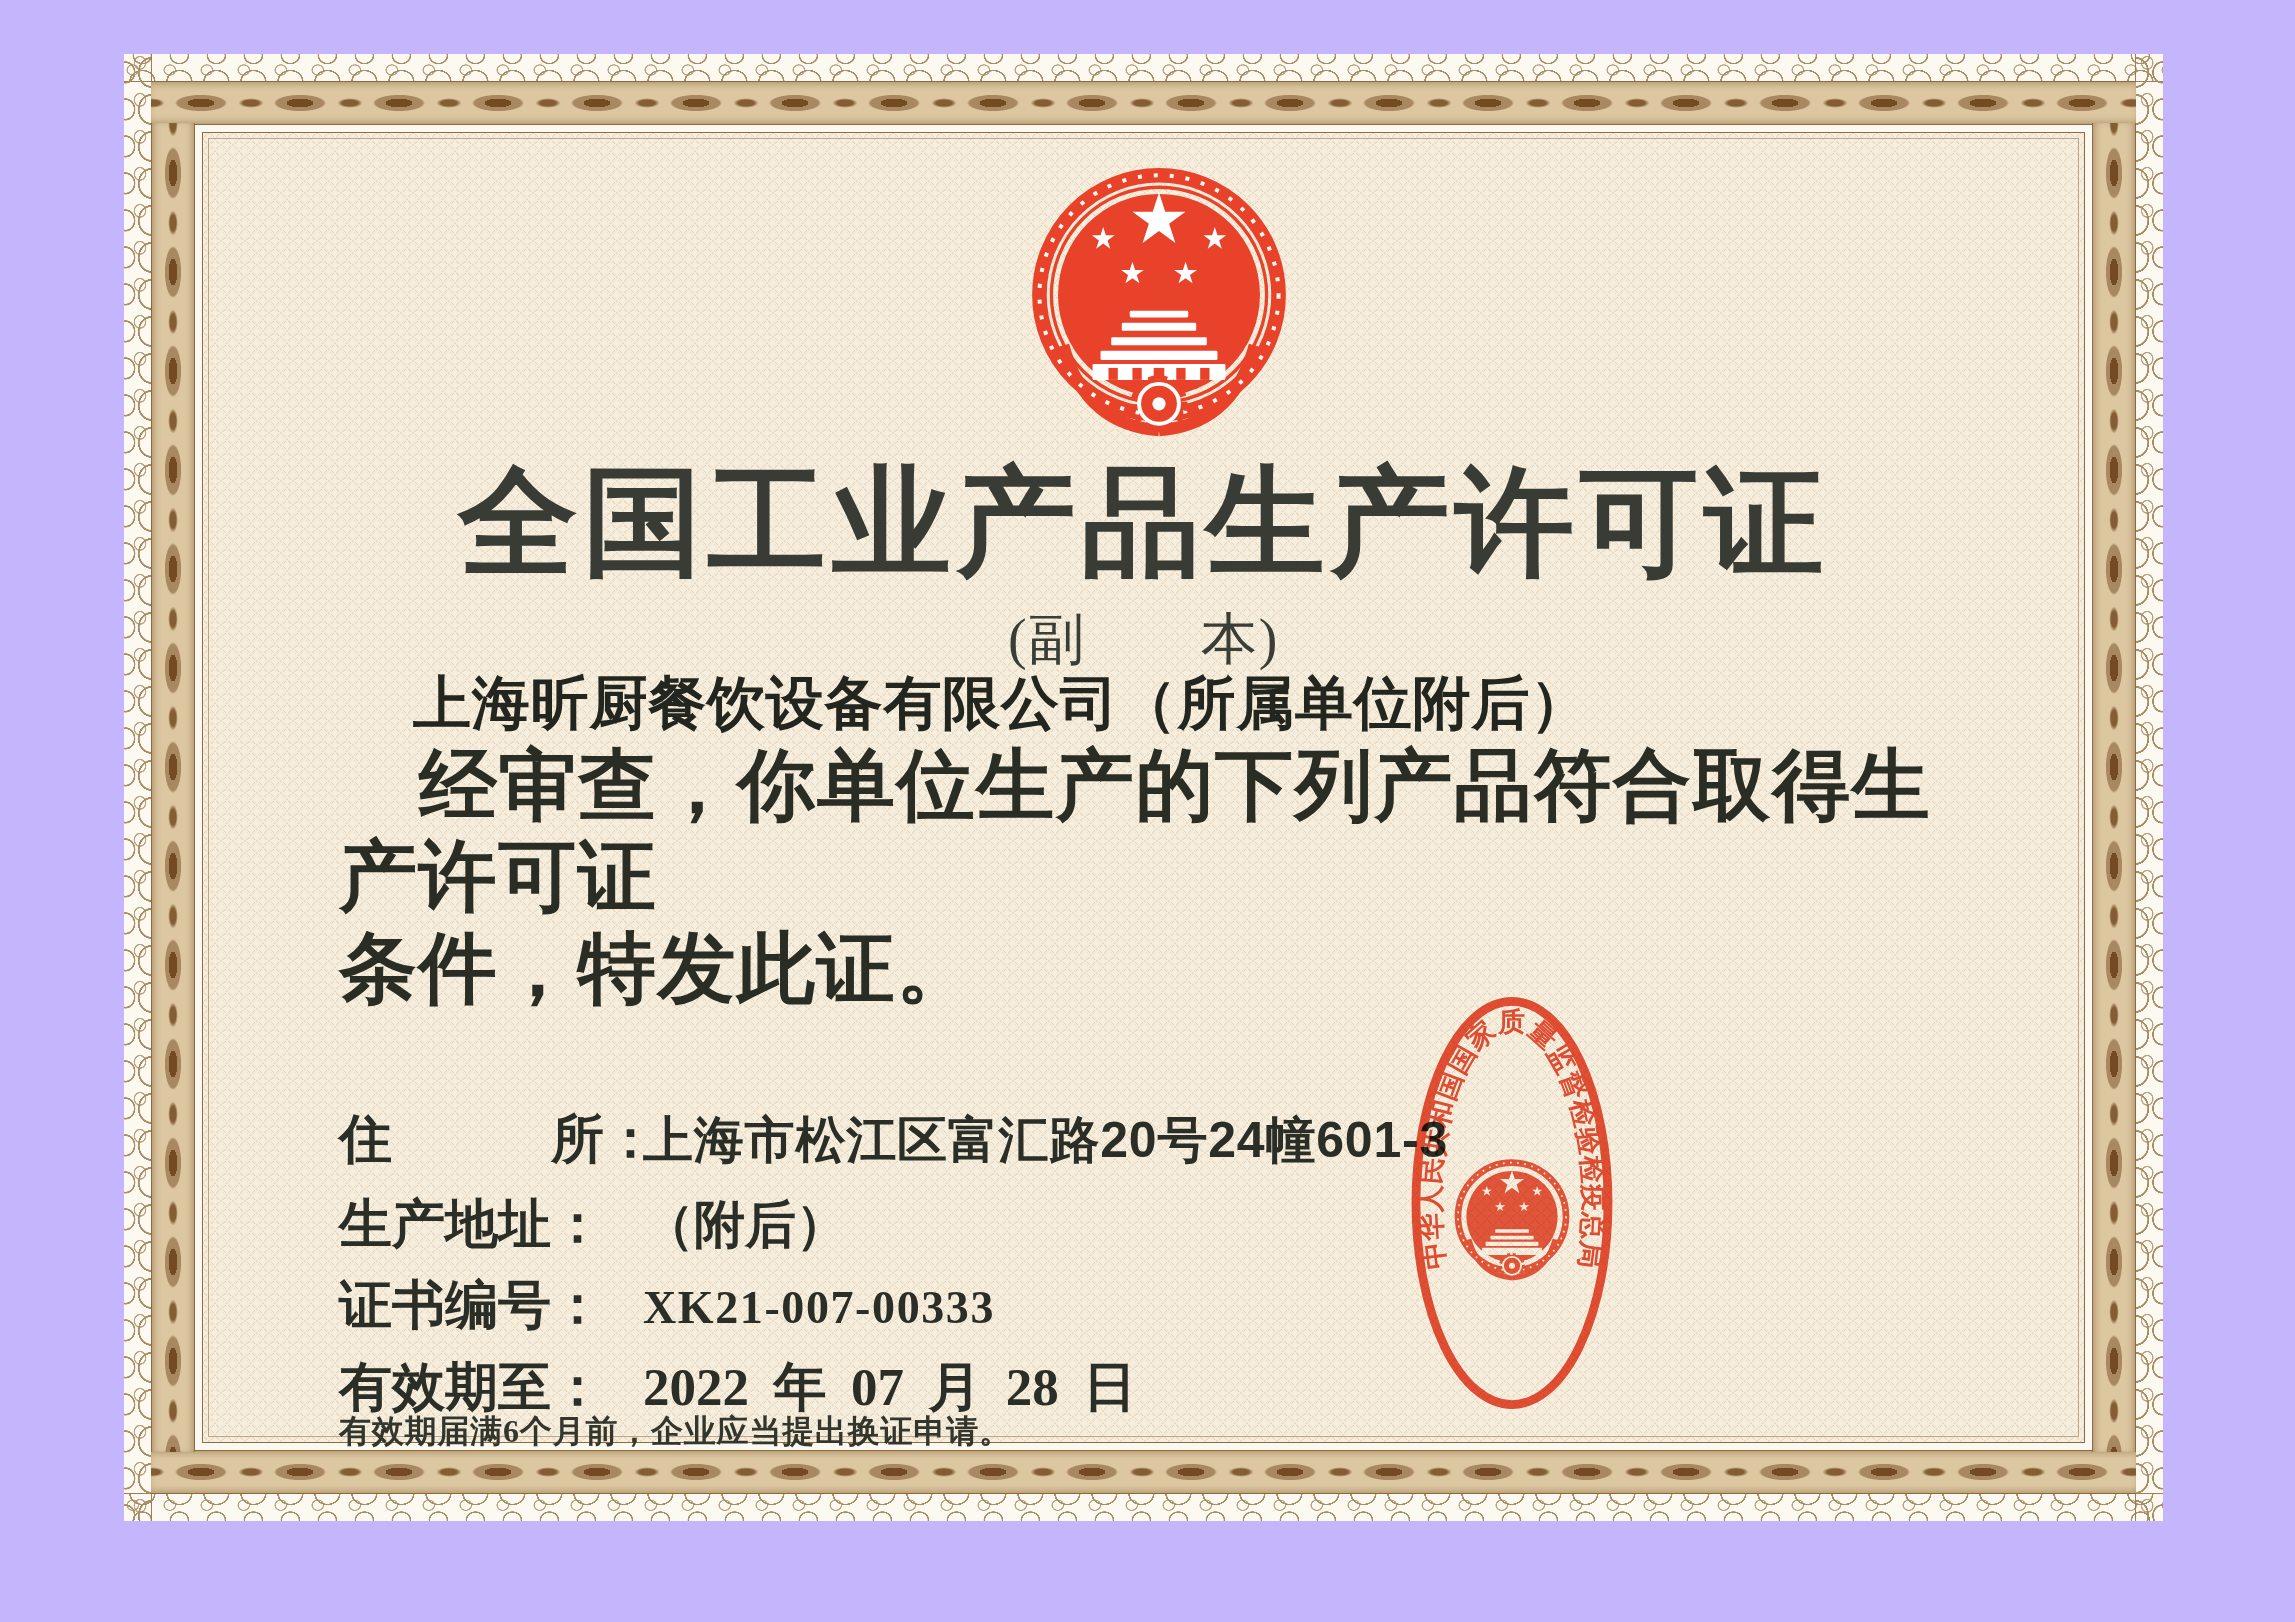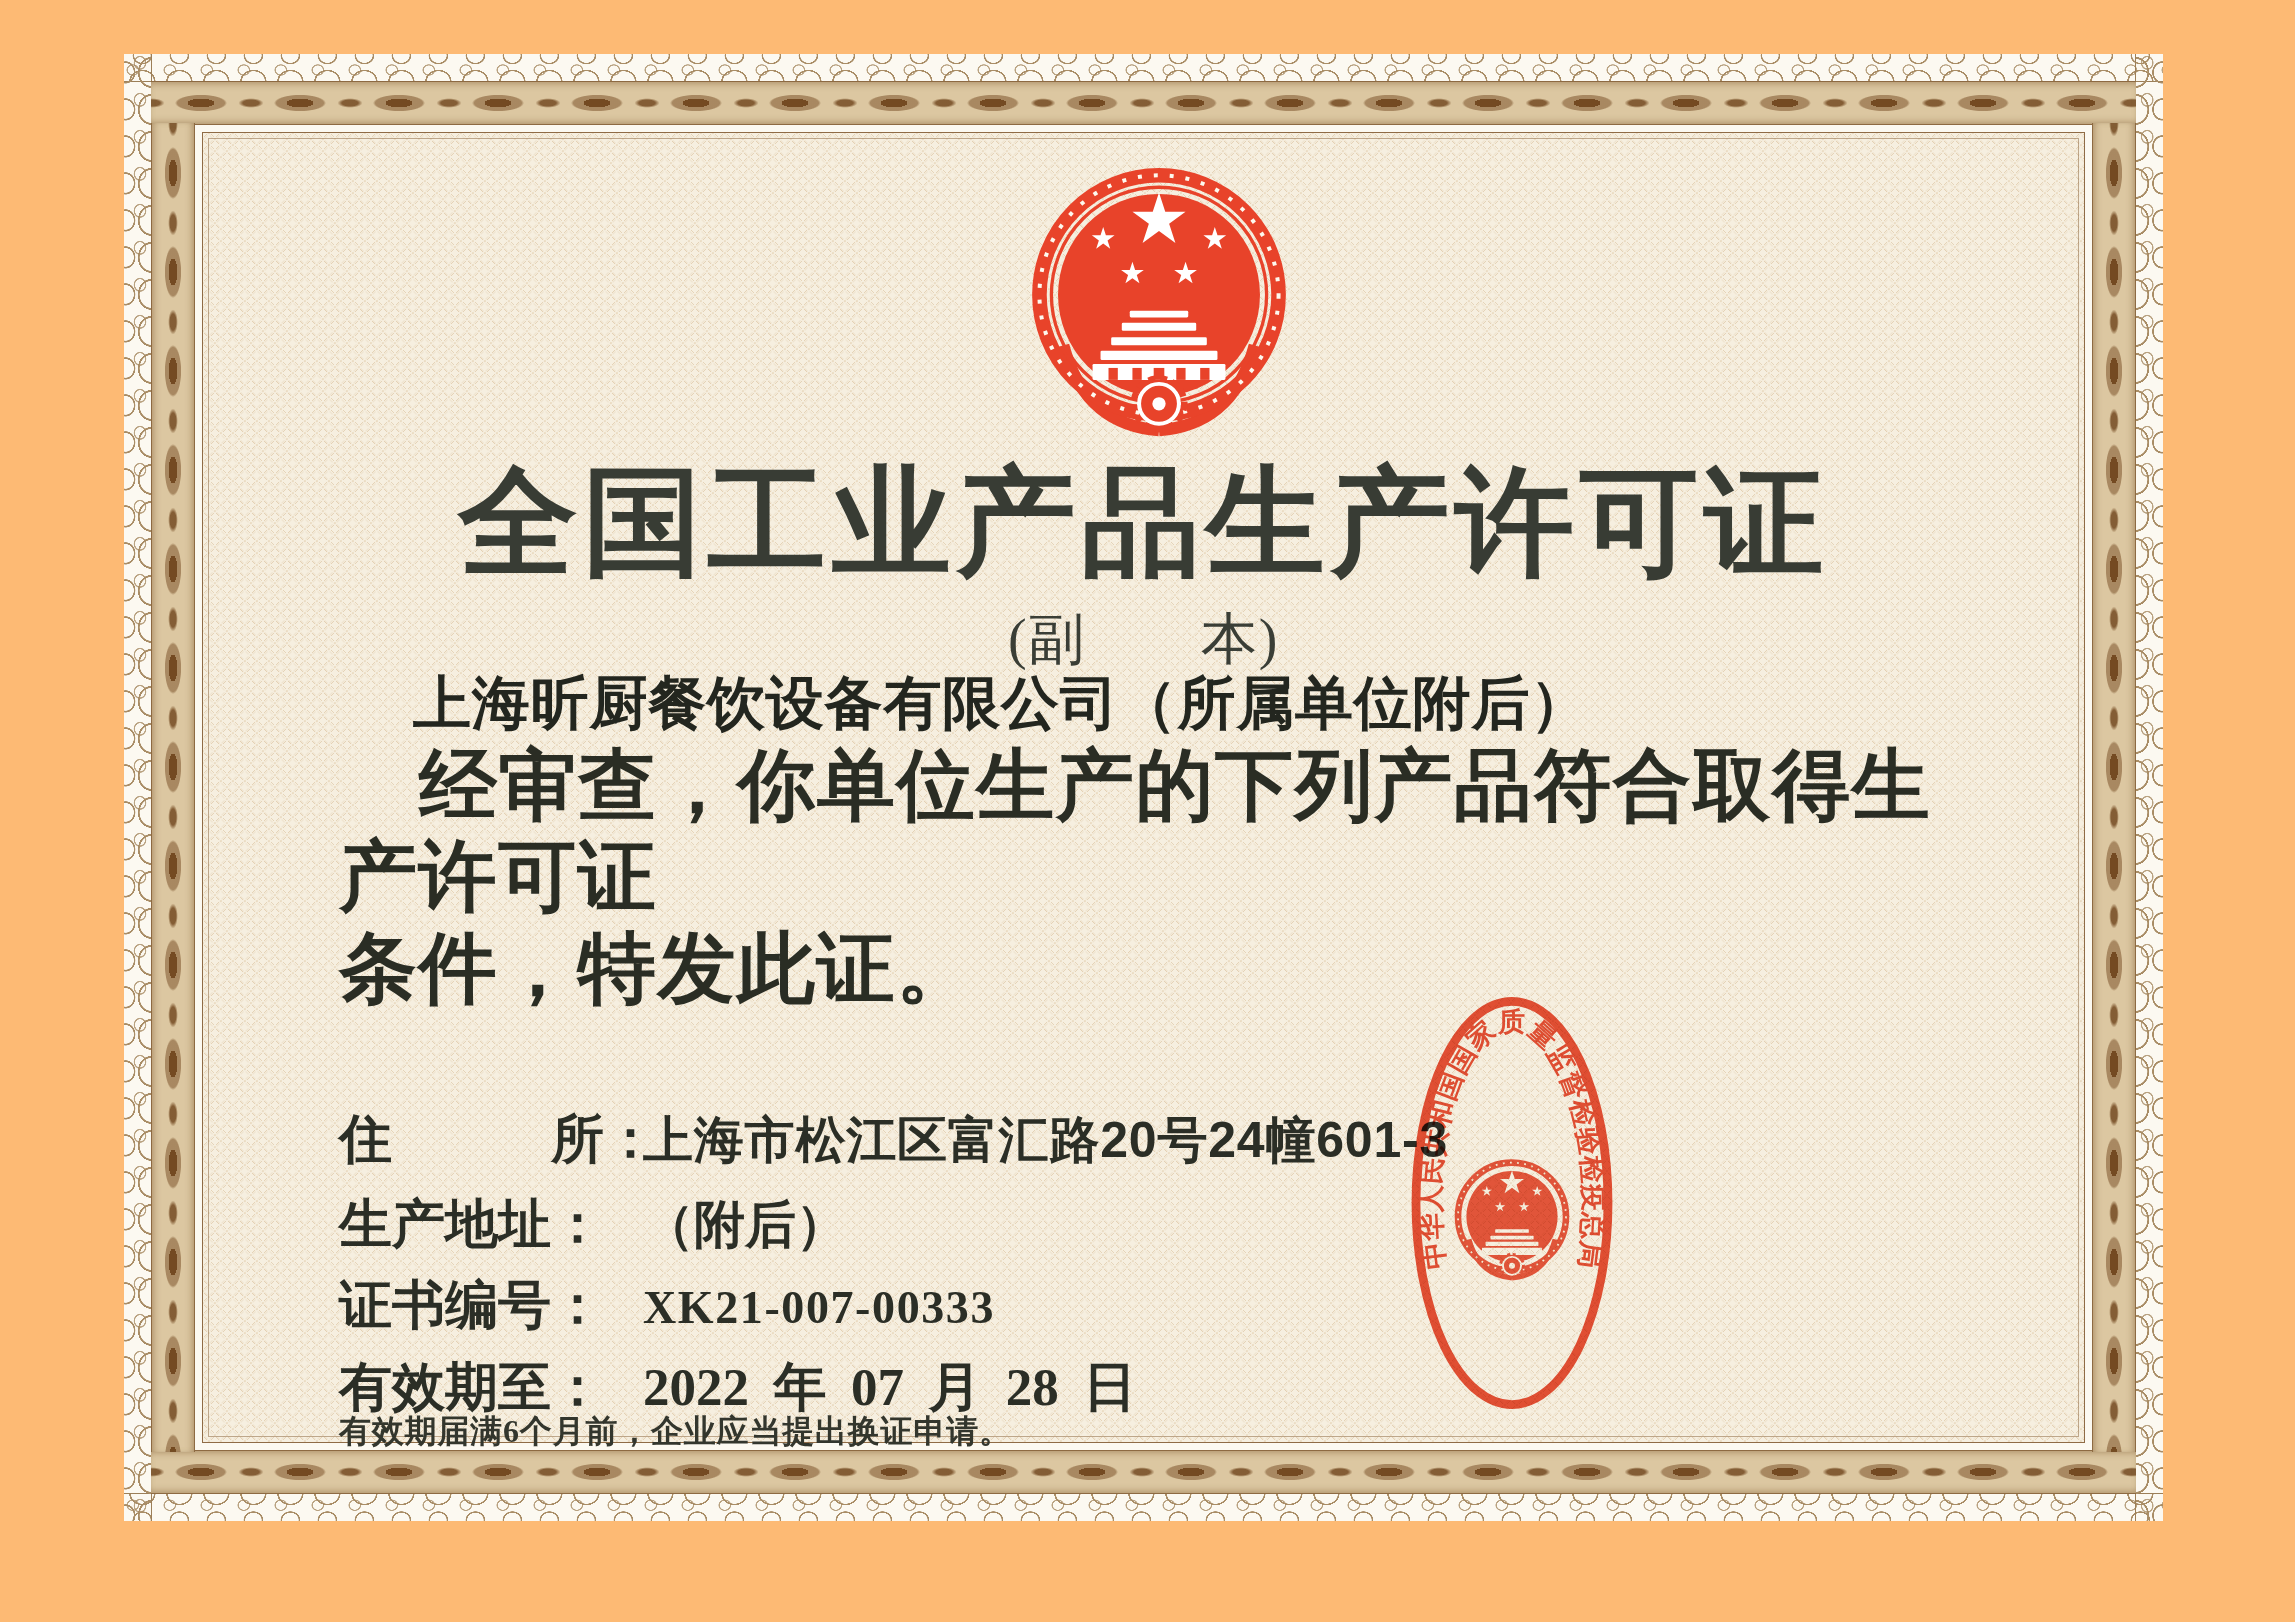--- a/index.html
+++ b/index.html
@@ -1,16 +1,16 @@
 <!DOCTYPE html>
 <html style="font-size:13px"><head>
 <meta charset="utf-8">
 <style>
   html,body{margin:0;padding:0;background:#ffffff;}
-  .page{position:relative;width:2295px;height:1623px;background:#fdba74;overflow:hidden;
+  .page{position:relative;width:2295px;height:1623px;background:#c4b5fd;overflow:hidden;
         font-family:"Liberation Serif","DejaVu Serif",serif;}
   
   .cert{position:absolute;left:124px;top:54px;width:2039px;height:1467px;background:#fcf9f1;}
   
   .lace{position:absolute;background-repeat:repeat;}
   .lace-top{left:0;right:0;top:0;height:27px;
     background-image:
       radial-gradient(13.6px 12px at 18.4px 1.6px, rgba(0,0,0,0) 8px, #a98d66 8.4px 9.6px, rgba(0,0,0,0) 10px),
       radial-gradient(17.6px 15px at 18.4px 27px, rgba(0,0,0,0) 11.2px, #a98d66 11.6px 13px, rgba(0,0,0,0) 13.2px),
       radial-gradient(8px 7.2px at 8.8px 16px, rgba(0,0,0,0) 4.8px, rgba(169,141,102,.8) 5.2px 6px, rgba(0,0,0,0) 6.6px);

